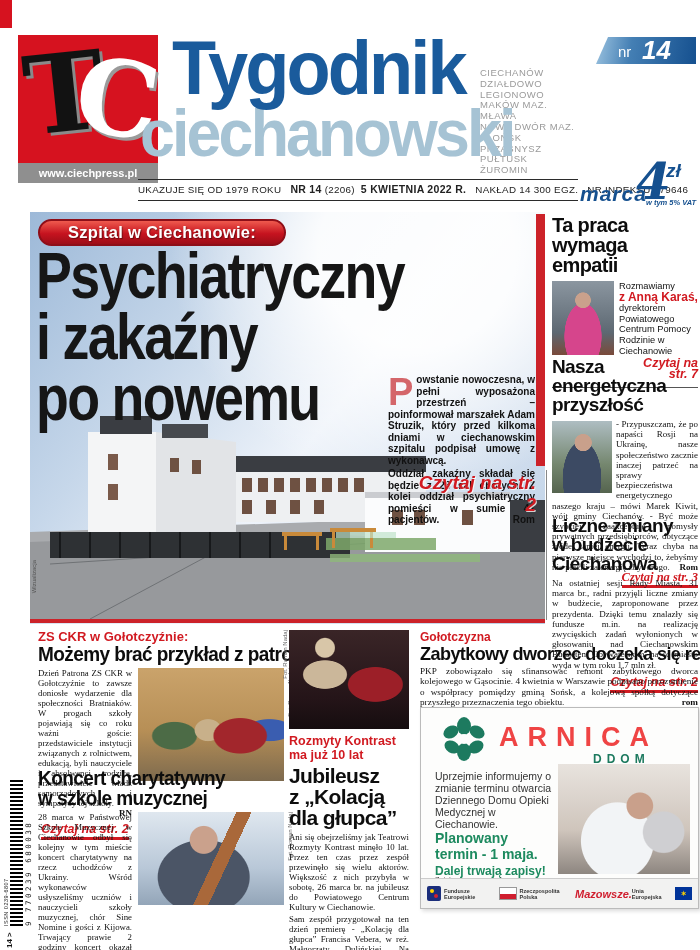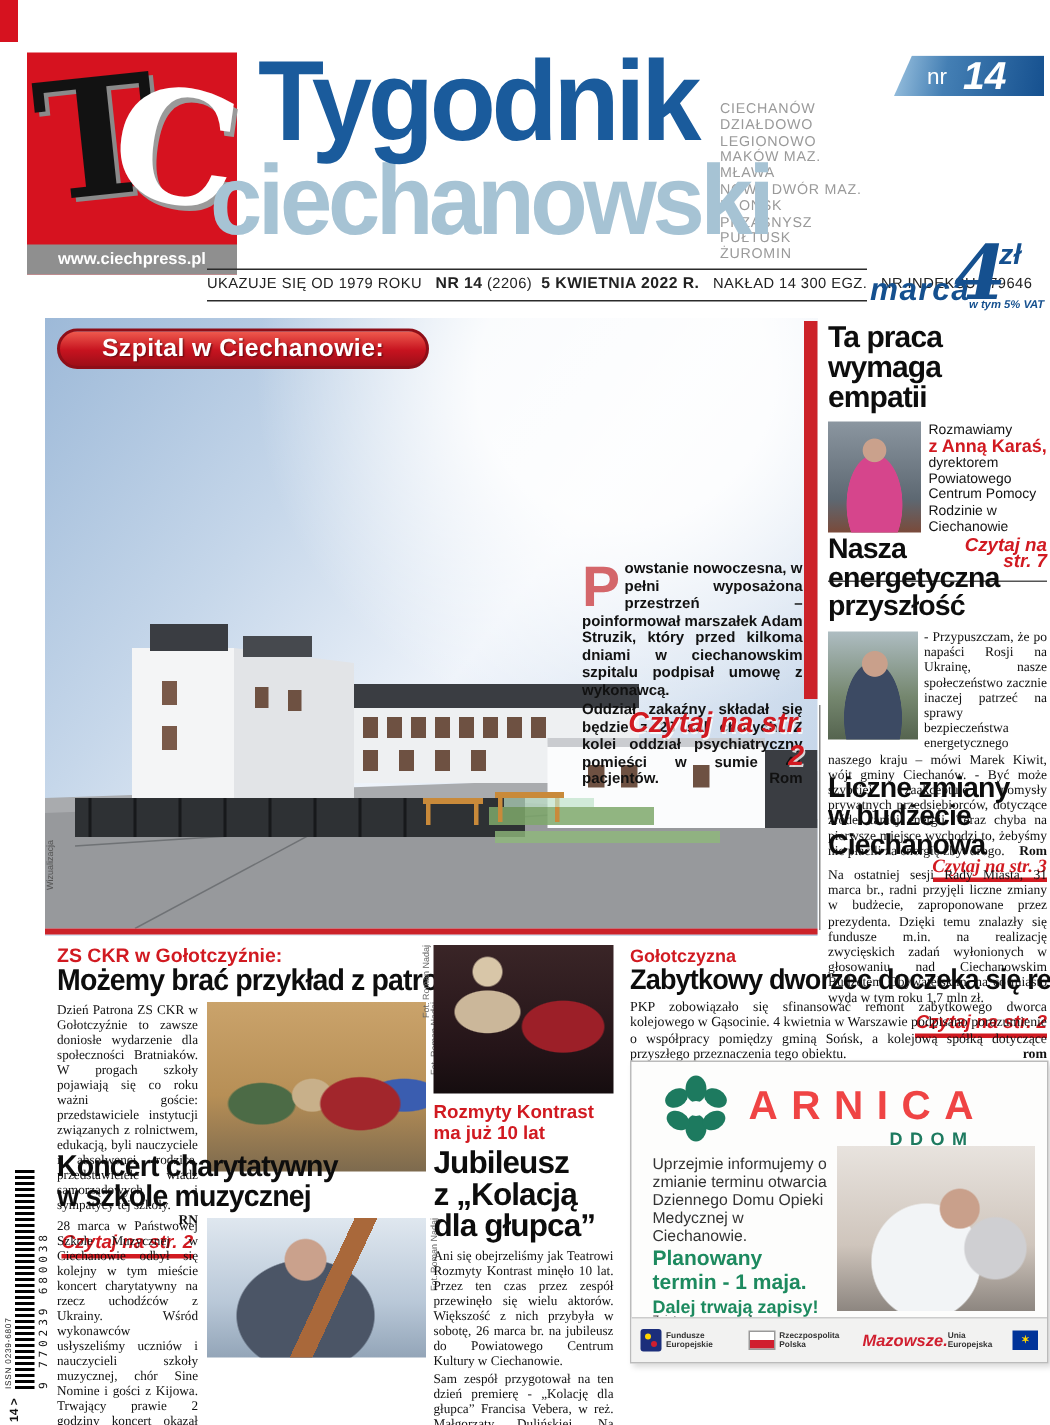--- a/index.html
+++ b/index.html
@@ -253,20 +253,25 @@
           <rect x="340" y="118" width="3" height="16"></rect>
       </g>
       <rect x="306" y="118" width="60" height="6" fill="#bfe3c9" opacity=".7"></rect>
     </svg>
   </div>
 
   <div class="abs kicker-pill">
     <span>Szpital w Ciechanowie:</span>
   </div>
 
+  <div class="abs headline">
+    <div><span class="cond">Psychiatryczny</span></div>
+    <div><span class="cond">i zakaźny</span></div>
+    <div><span class="cond">po nowemu</span></div>
+  </div>
 
 
   <div class="abs mainbody">
     <span class="dropcap">P</span><span>owstanie nowoczesna, w pełni wyposażona przestrzeń – poinformował marszałek Adam Struzik, który przed kilkoma dniami w ciechanowskim szpitalu podpisał umowę z wykonawcą.</span>
     <div style="margin-top:2px;">
       <span>Oddział zakaźny składał się będzie z 28 sal chorych. Z kolei oddział psychiatryczny pomieści w sumie 41 pacjentów.</span>
       <b style="float:right;">Rom</b>
     </div>
   </div>
 

